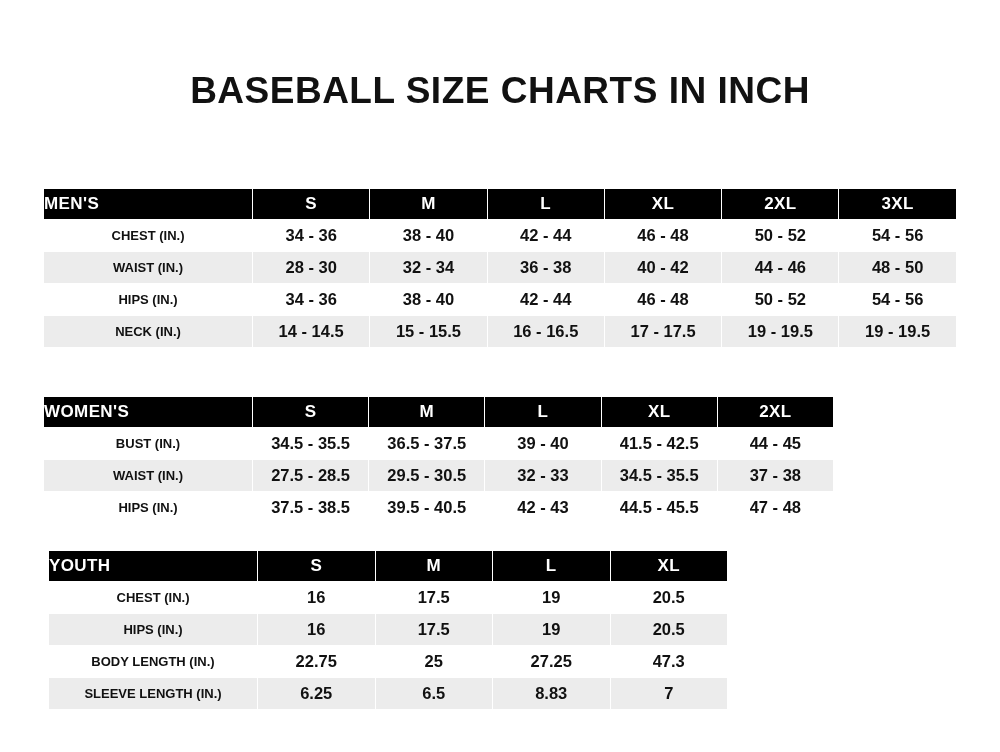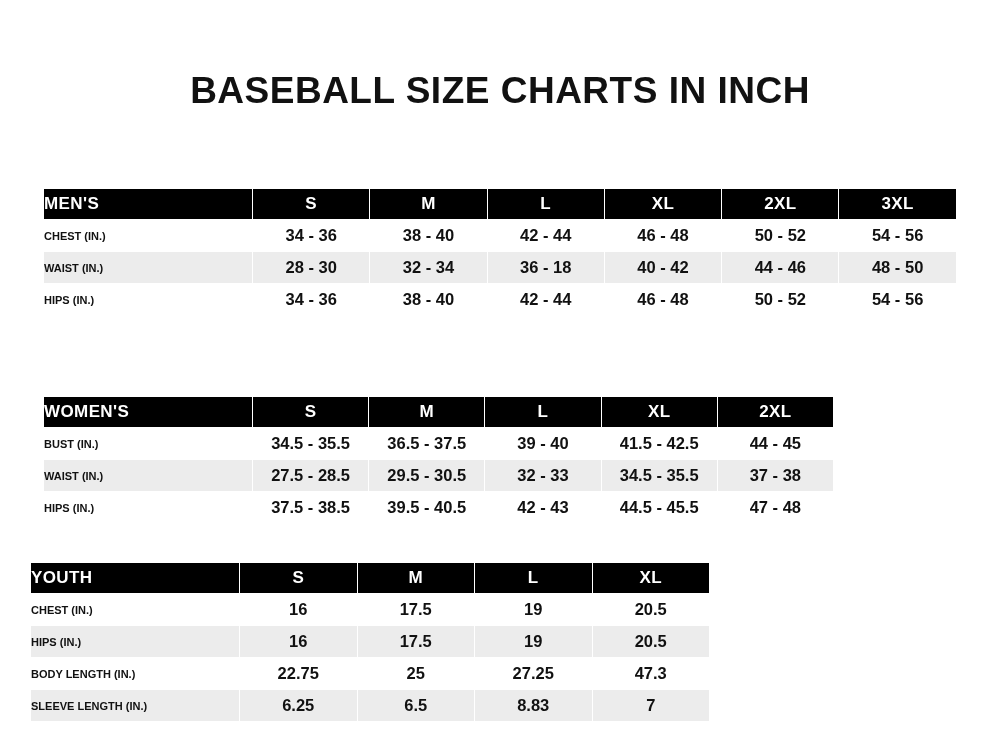--- a/index.html
+++ b/index.html
@@ -57,31 +57,31 @@
     font-size: 17px;
     letter-spacing: 0.4px;
   }
   table.size-table tbody tr:nth-child(odd) td {
     background: #ffffff;
   }
   table.size-table tbody tr:nth-child(even) td {
     background: #ececec;
   }
   table.size-table tbody td.rowlabel {
-    text-align: left;
-    font-size: 11px;
+    text-align: center;
+    font-size: 13px;
   }
   thead th.corner {
     text-align: center;
   }
 
   
   #men-wrap   { position: absolute; left: 43px;  top: 188px; }
   #women-wrap { position: absolute; left: 43px;  top: 396px; }
-  #youth-wrap { position: absolute; left: 30px;  top: 550px; margin-top: 12px; }
+  #youth-wrap { position: absolute; left: 48px;  top: 550px; }
 
   
   #men-table   { width: 913px; }
   #men-table col.c0 { width: 209px; }
   #men-table col.cx { width: 117.3px; }
 
   #women-table { width: 790px; }
   #women-table col.c0 { width: 209px; }
   #women-table col.cx { width: 116.2px; }
 
@@ -127,34 +127,43 @@
           <td>38 - 40</td>
           <td>42 - 44</td>
           <td>46 - 48</td>
           <td>50 - 52</td>
           <td>54 - 56</td>
         </tr>
         <tr>
           <td class="rowlabel">WAIST (IN.)</td>
           <td>28 - 30</td>
           <td>32 - 34</td>
-          <td>36 - 18</td>
+          <td>36 - 38</td>
           <td>40 - 42</td>
           <td>44 - 46</td>
           <td>48 - 50</td>
         </tr>
         <tr>
           <td class="rowlabel">HIPS (IN.)</td>
           <td>34 - 36</td>
           <td>38 - 40</td>
           <td>42 - 44</td>
           <td>46 - 48</td>
           <td>50 - 52</td>
           <td>54 - 56</td>
         </tr>
+        <tr>
+          <td class="rowlabel">NECK (IN.)</td>
+          <td>14 - 14.5</td>
+          <td>15 - 15.5</td>
+          <td>16 - 16.5</td>
+          <td>17 - 17.5</td>
+          <td>19 - 19.5</td>
+          <td>19 - 19.5</td>
+        </tr>
       </tbody>
     </table>
   </div>
 
   <div id="women-wrap">
     <table id="women-table" class="size-table">
       <colgroup>
         <col class="c0">
           <col class="cx">
           <col class="cx">

